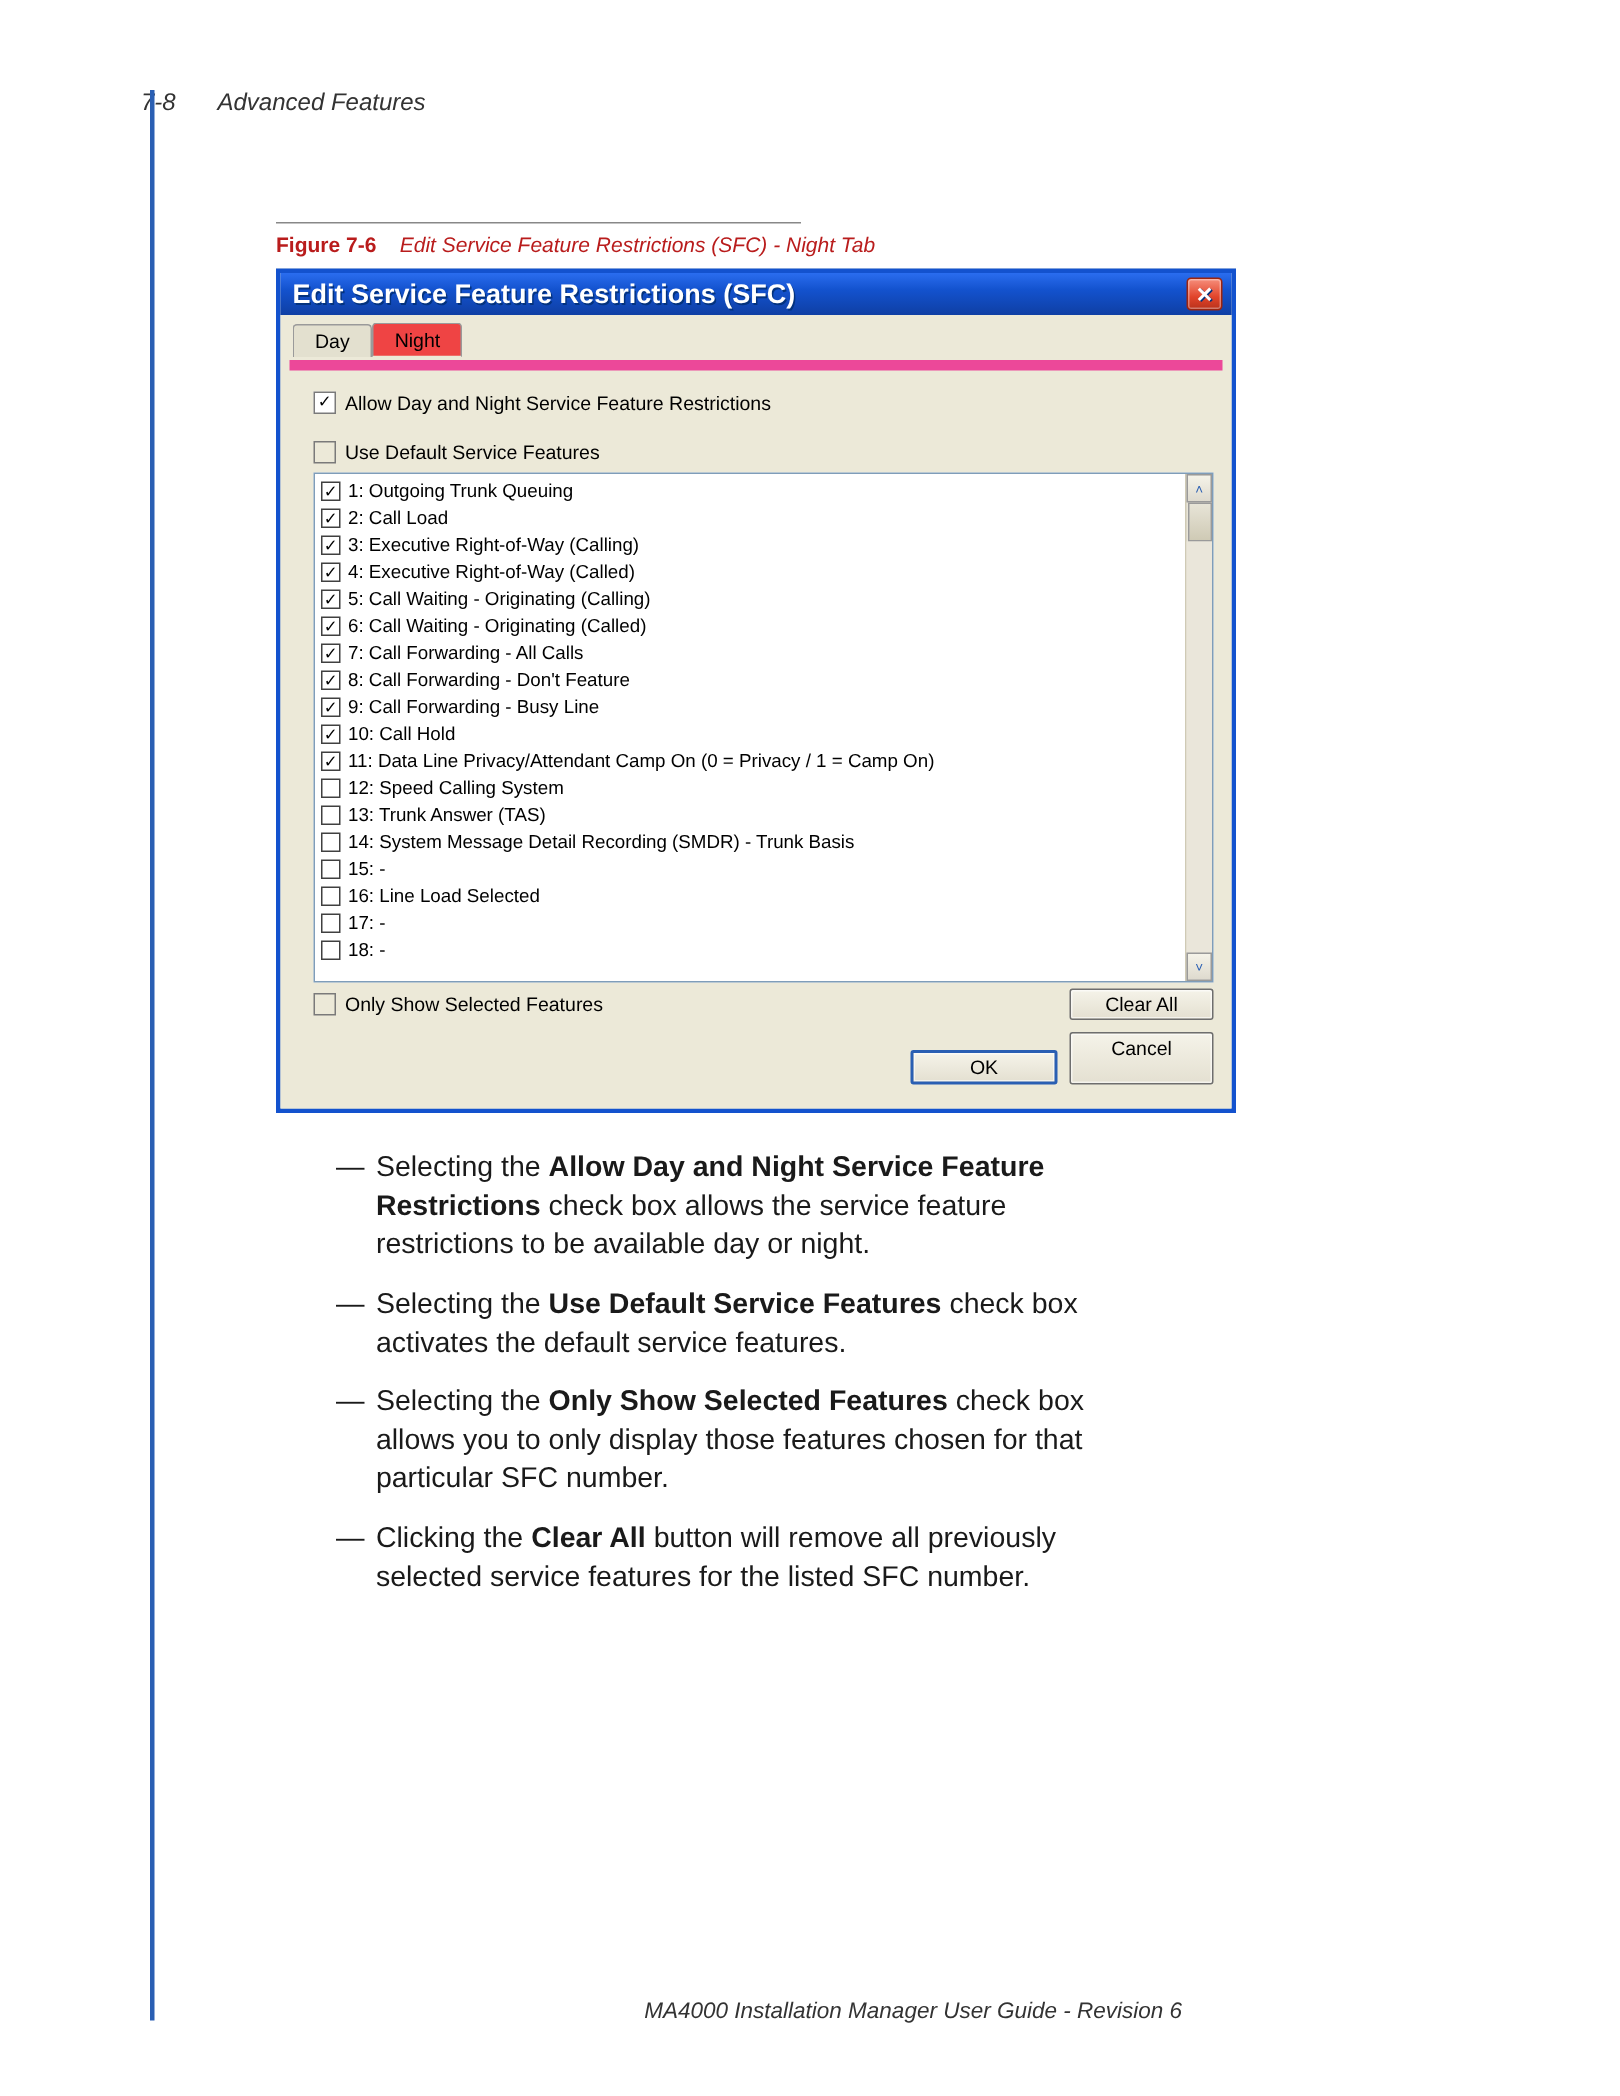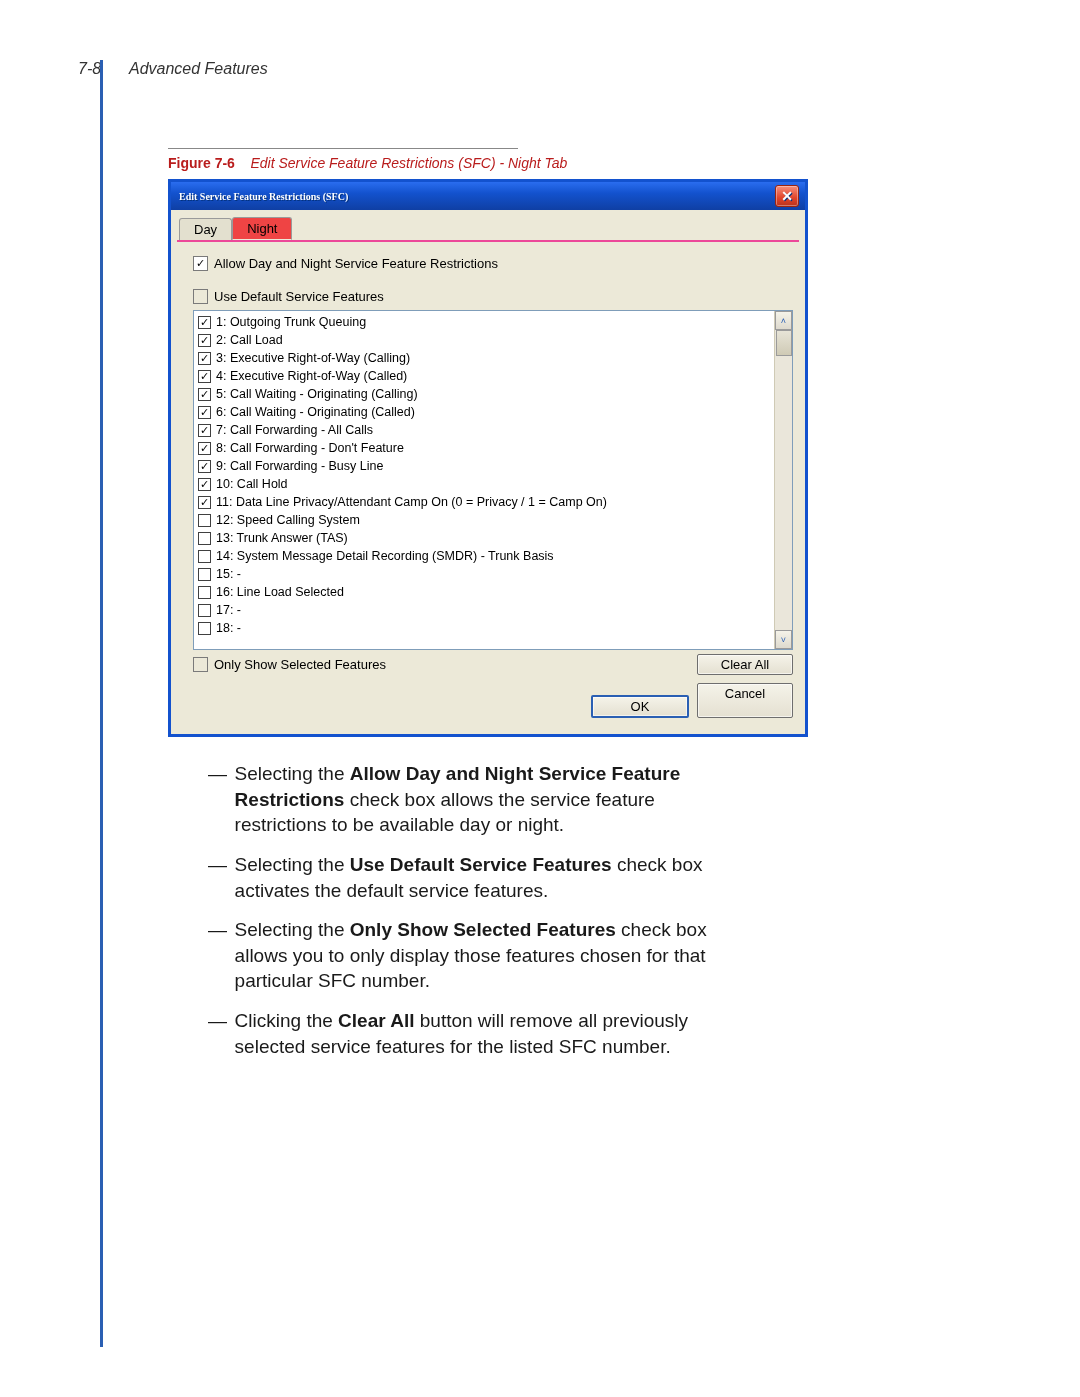--- a/index.html
+++ b/index.html
@@ -9,21 +9,21 @@
     height: 1397px;
     background: #ffffff;
     font-family: "Tahoma", "Verdana", Arial, sans-serif;
     color: #000;
   }
   .page {
     position: relative;
     width: 888px;
     height: 1397px;
     box-sizing: border-box;
-    padding: 60px 100px 40px 48px;
+    padding: 60px 100px 40px 64px;
   }
   .left-rule {
     position: absolute;
     top: 60px;
     bottom: 50px;
     left: 100px;
     width: 3px;
     background: #2a5fb3;
   }
   .header {
@@ -61,39 +61,39 @@
     display: flex;
     align-items: center;
     justify-content: space-between;
     height: 28px;
     padding: 0 6px 0 8px;
     color: #fff;
     font-weight: bold;
     text-shadow: 1px 1px 0 #03327e;
     background: linear-gradient(to bottom, #2a6def 0%, #1352ce 40%, #0f3fa4 100%);
   }
-  .titlebar .title { font-size: 10px; font-family: Liberation Serif, serif; }
+  .titlebar .title { font-size: 18px; }
   .titlebar .closebtn {
     width: 22px; height: 20px;
     display: flex; align-items: center; justify-content: center;
     background: linear-gradient(to bottom, #f68e7b, #e1442a 60%, #b9321c);
     border: 1px solid #9a2410;
     border-radius: 3px;
     color: #fff; font-weight: bold; font-size: 14px;
     box-shadow: inset 0 0 0 1px rgba(255,255,255,0.35);
   }
   .dialog-body {
     padding: 4px 6px 8px 6px;
     background: #ece9d8;
   }
   .tabstrip {
     display: flex;
-    align-items: center;
+    align-items: flex-start;
     height: 26px;
-    border-bottom: 2px solid #ec4899;
+    border-bottom: 7px solid #ec4899;
     padding-left: 2px;
   }
   .tab {
     padding: 3px 14px;
     margin-right: 0;
     border: 1px solid #9a9a9a;
     border-bottom: none;
     border-top-left-radius: 3px;
     border-top-right-radius: 3px;
     background: #ece9d8;
@@ -392,13 +392,14 @@
       <span class="dash">— </span><span>Selecting the </span><b>Use Default Service Features</b><span> check box activates the default service features.</span>
     </div>
     <div class="item">
       <span class="dash">— </span><span>Selecting the </span><b>Only Show Selected Features</b><span> check box allows you to only display those features chosen for that particular SFC number.</span>
     </div>
     <div class="item">
       <span class="dash">— </span><span>Clicking the </span><b>Clear All</b><span> button will remove all previously selected service features for the listed SFC number.</span>
     </div>
   </div>
 
+  <div class="footer">MA4000 Installation Manager User Guide - Revision 6</div>
 </div>
 
 </body></html>

